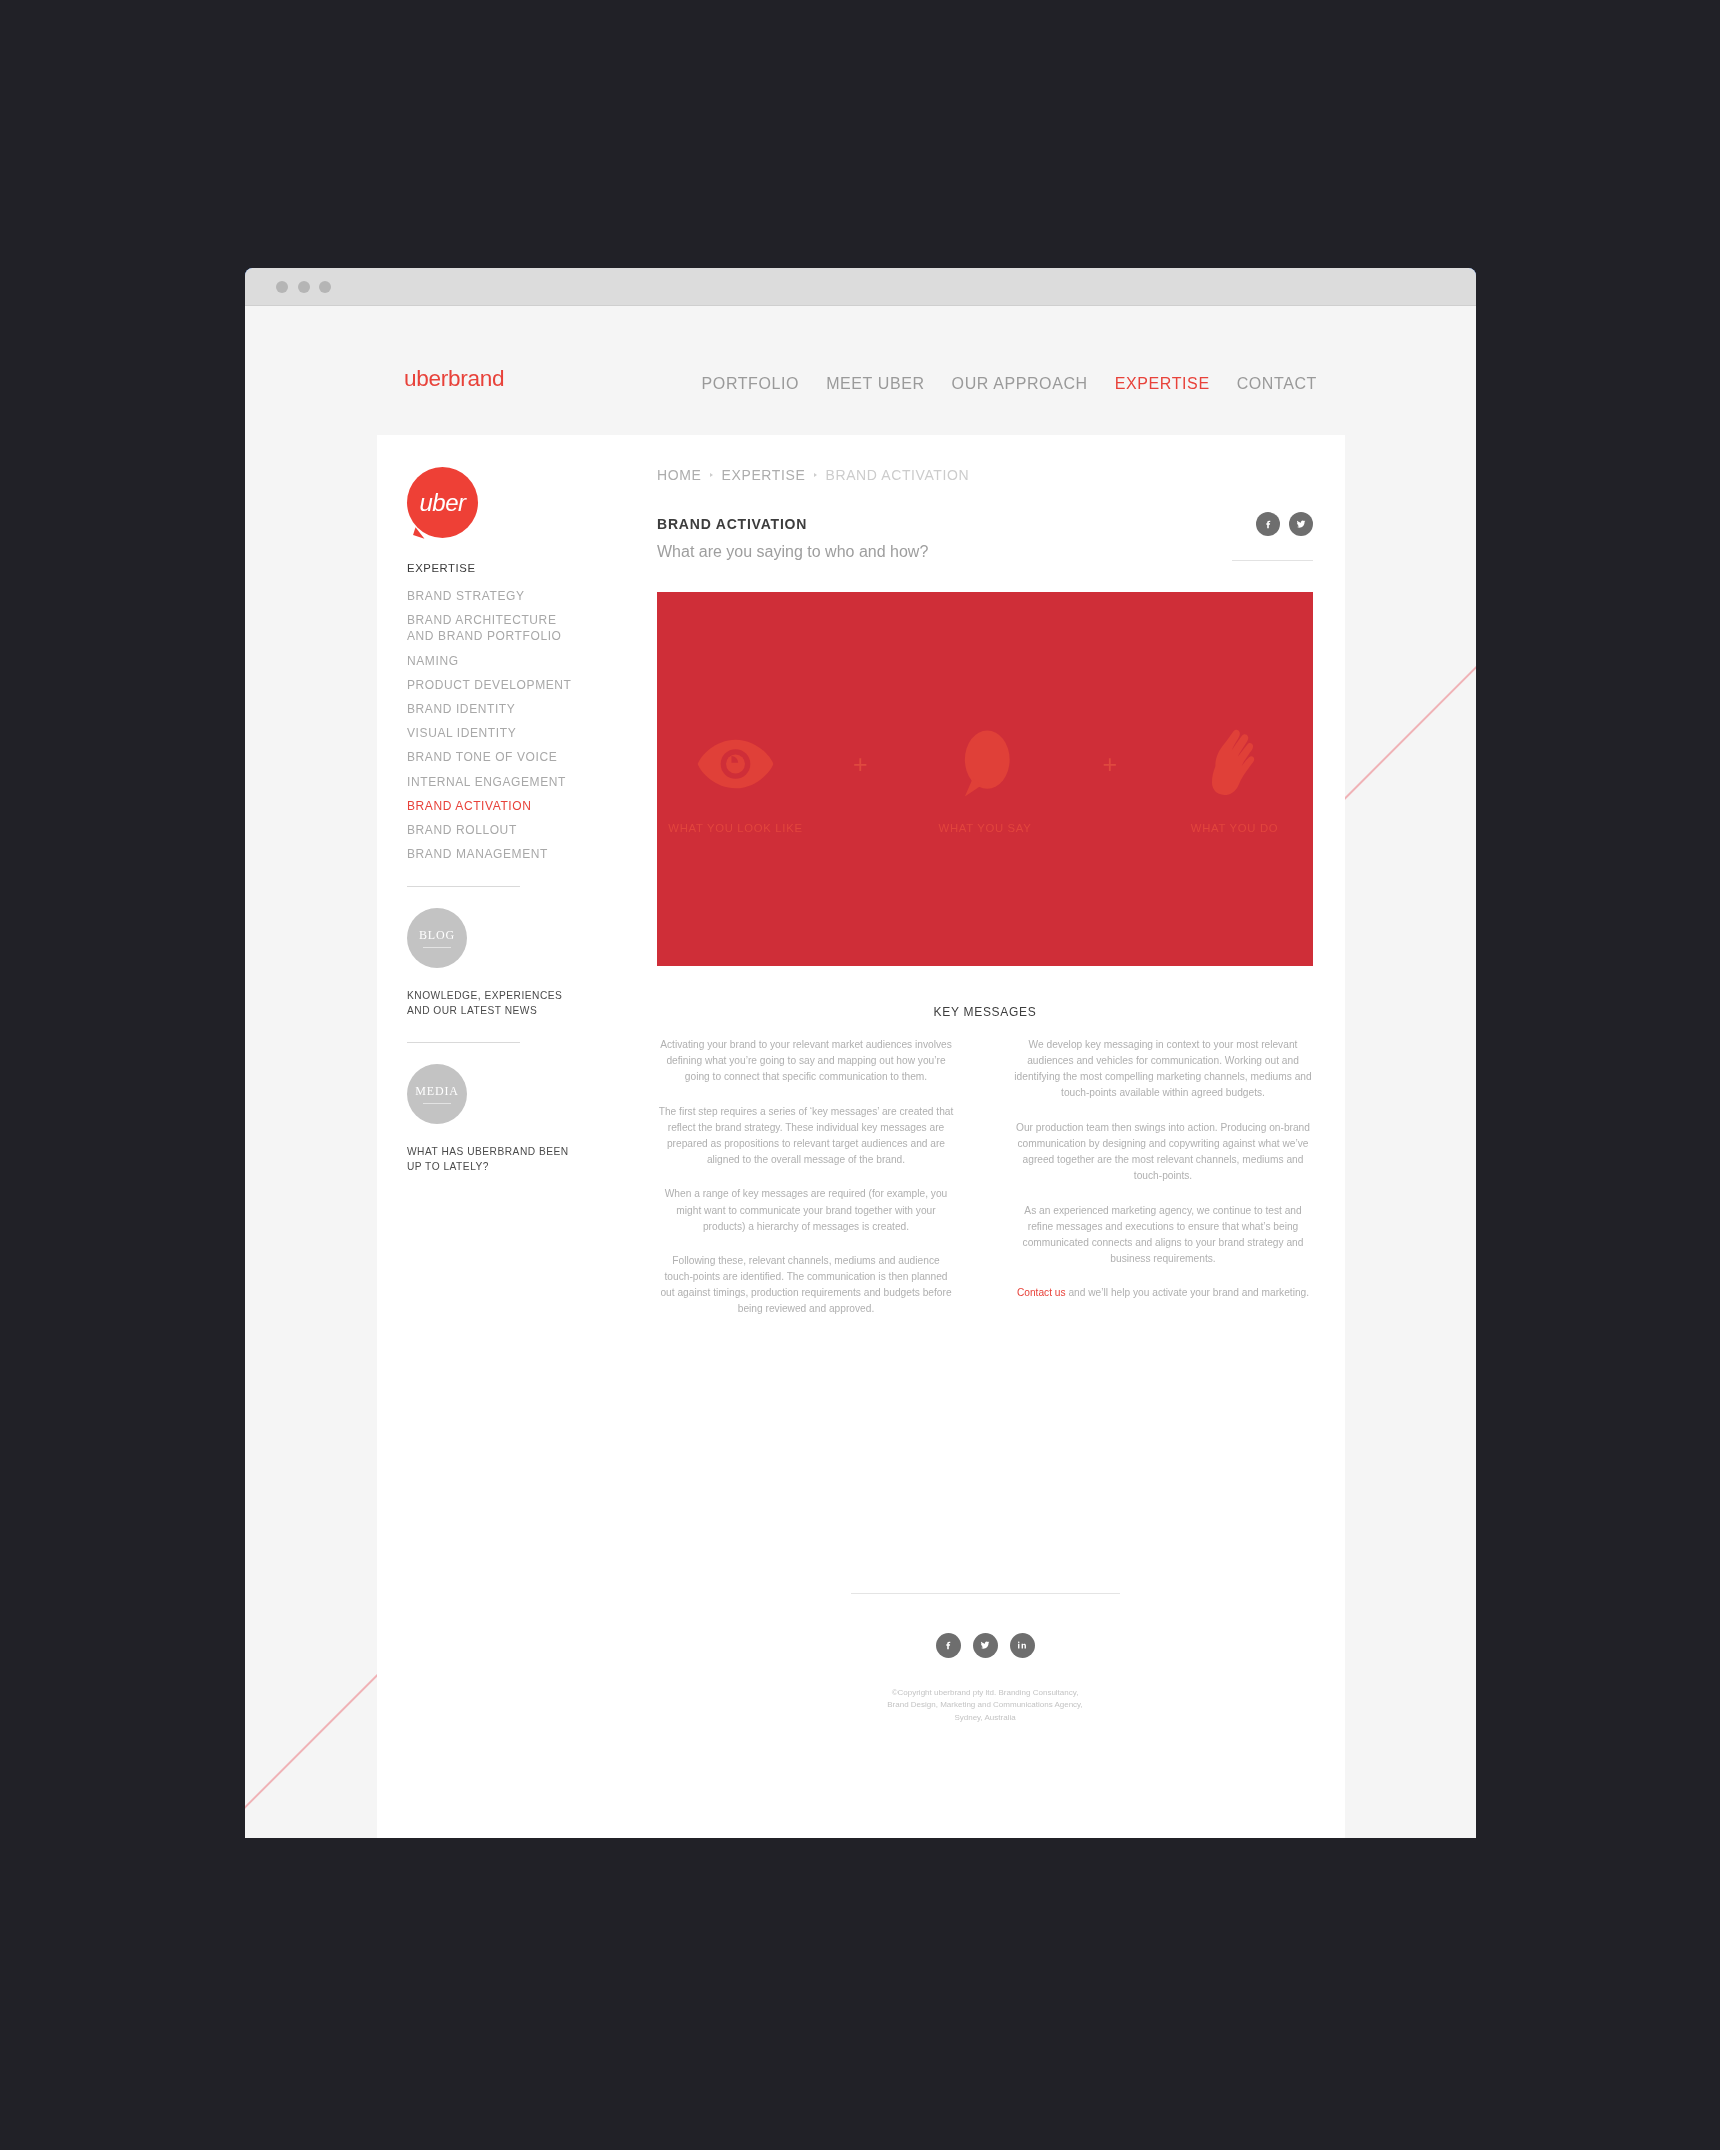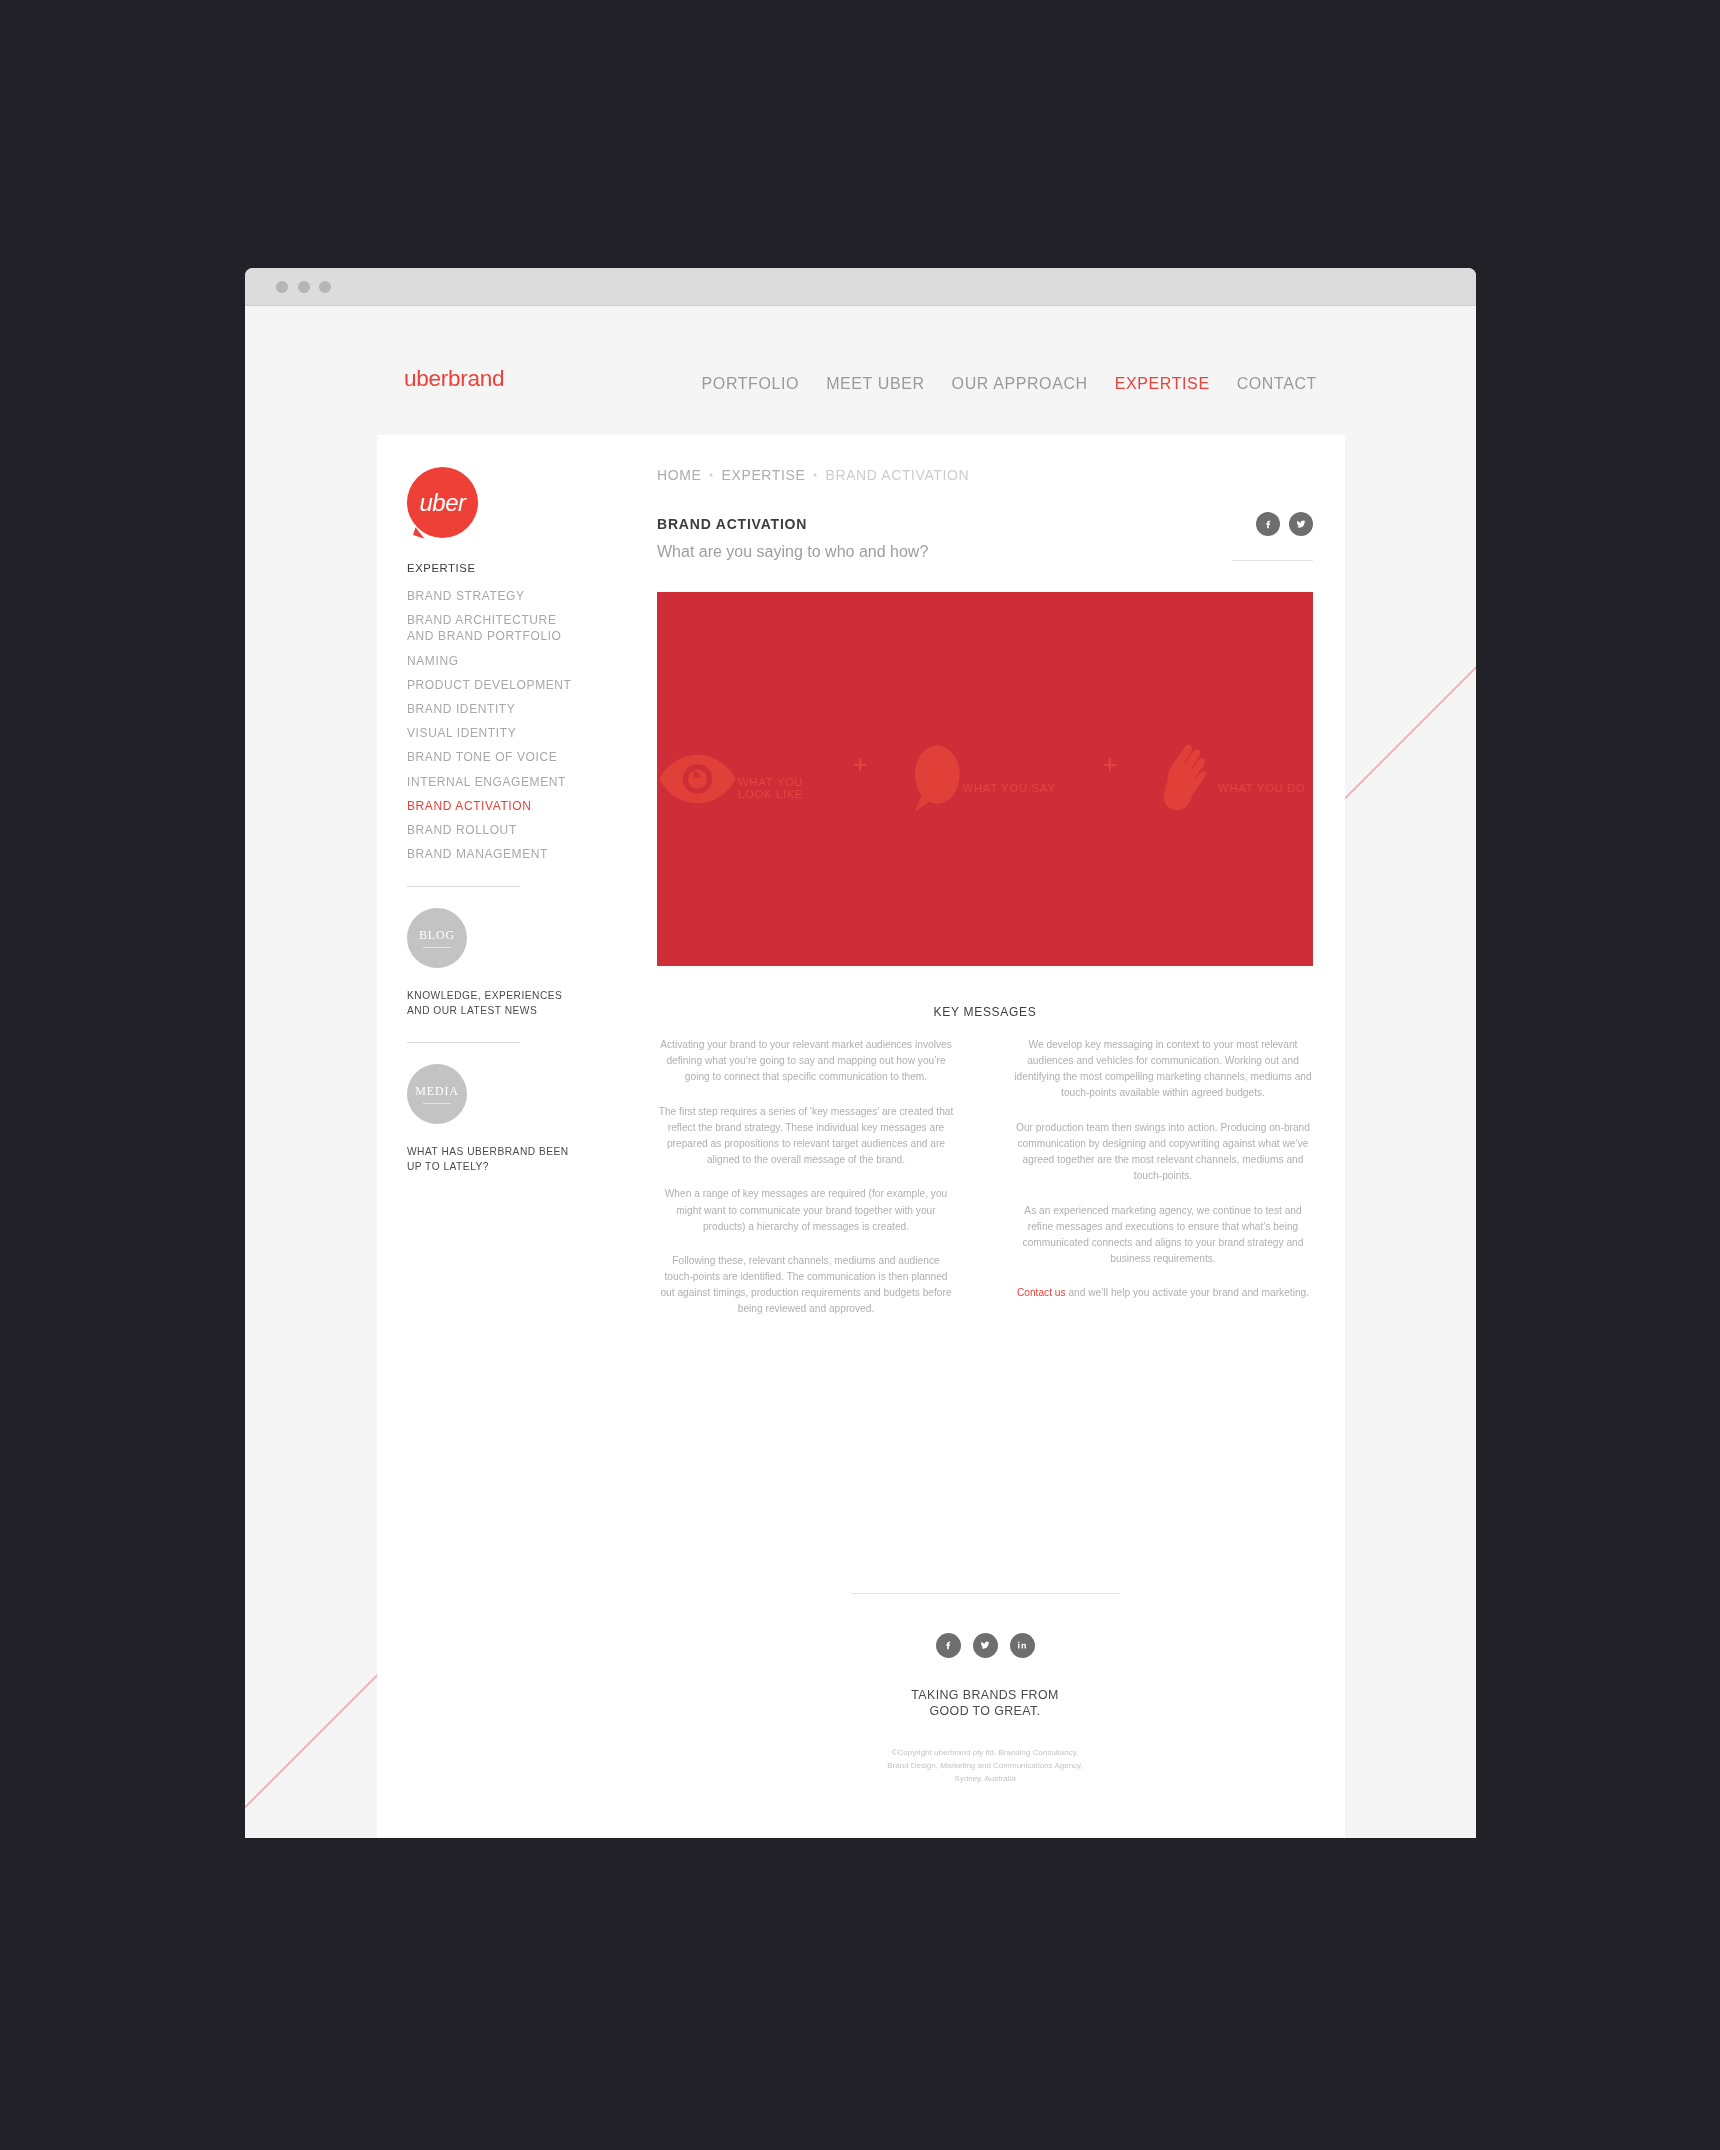--- a/index.html
+++ b/index.html
@@ -175,21 +175,21 @@
   
   .hero {
     margin-top: 31px;
     width: 656px; height: 374px;
     background: #cf2e38;
     position: relative;
     display: flex; align-items: center; justify-content: center;
     gap: 39px;
   }
   .hero-item {
-    display: flex; align-items: center;
+    display: flex; flex-direction: column; align-items: center;
     width: 161px;
   }
   .hero-item .glyph {
     height: 81px; display: flex; align-items: center; justify-content: center;
   }
   .hero-item .glyph svg { fill: #e04038; }
   .hero-item .cap {
     margin-top: 18.3px;
     color: #e2453d; font-size: 11.3px; letter-spacing: 0.7px;
   }
@@ -423,23 +423,19 @@
             <svg viewBox="0 0 24 24">
                 <path d="M21 6.6c-.7.3-1.4.5-2.1.6.8-.5 1.3-1.2 1.6-2-.7.4-1.5.7-2.3.9a3.6 3.6 0 0 0-6.2 3.3A10.3 10.3 0 0 1 4.5 5.6a3.6 3.6 0 0 0 1.1 4.8c-.6 0-1.1-.2-1.6-.4 0 1.8 1.2 3.3 2.9 3.6-.5.1-1 .2-1.6.1a3.6 3.6 0 0 0 3.4 2.5A7.3 7.3 0 0 1 3 17.7a10.2 10.2 0 0 0 5.6 1.6c6.7 0 10.4-5.6 10.4-10.4v-.5c.7-.5 1.3-1.2 1.8-1.9z"></path>
               </svg>
           </div>
           <div class="circle-icon">
             <svg viewBox="0 0 24 24">
                 <path d="M6.9 9.3H4.1v9.5h2.8V9.3zM5.5 4.9a1.6 1.6 0 1 0 0 3.2 1.6 1.6 0 0 0 0-3.2zM19.9 13.4c0-2.6-1.4-3.9-3.3-3.9-1.5 0-2.2.8-2.6 1.4V9.3H11.2c0 .8 0 9.5 0 9.5H14v-5.3c0-.3 0-.6.1-.8.2-.5.7-1.1 1.5-1.1 1.1 0 1.5.8 1.5 2v5.2h2.8v-5.4z"></path>
               </svg>
           </div>
         </div>
-        <div class="footer-tagline">
-          <div>TAKING BRANDS FROM</div>
-          <div>GOOD TO GREAT.</div>
-        </div>
         <div class="footer-copy">©Copyright uberbrand pty ltd. Branding Consultancy, Brand Design, Marketing and Communications Agency, Sydney, Australia</div>
       </footer>
 
     </div>
   </div>
 </div>
 
 
 </body></html>

